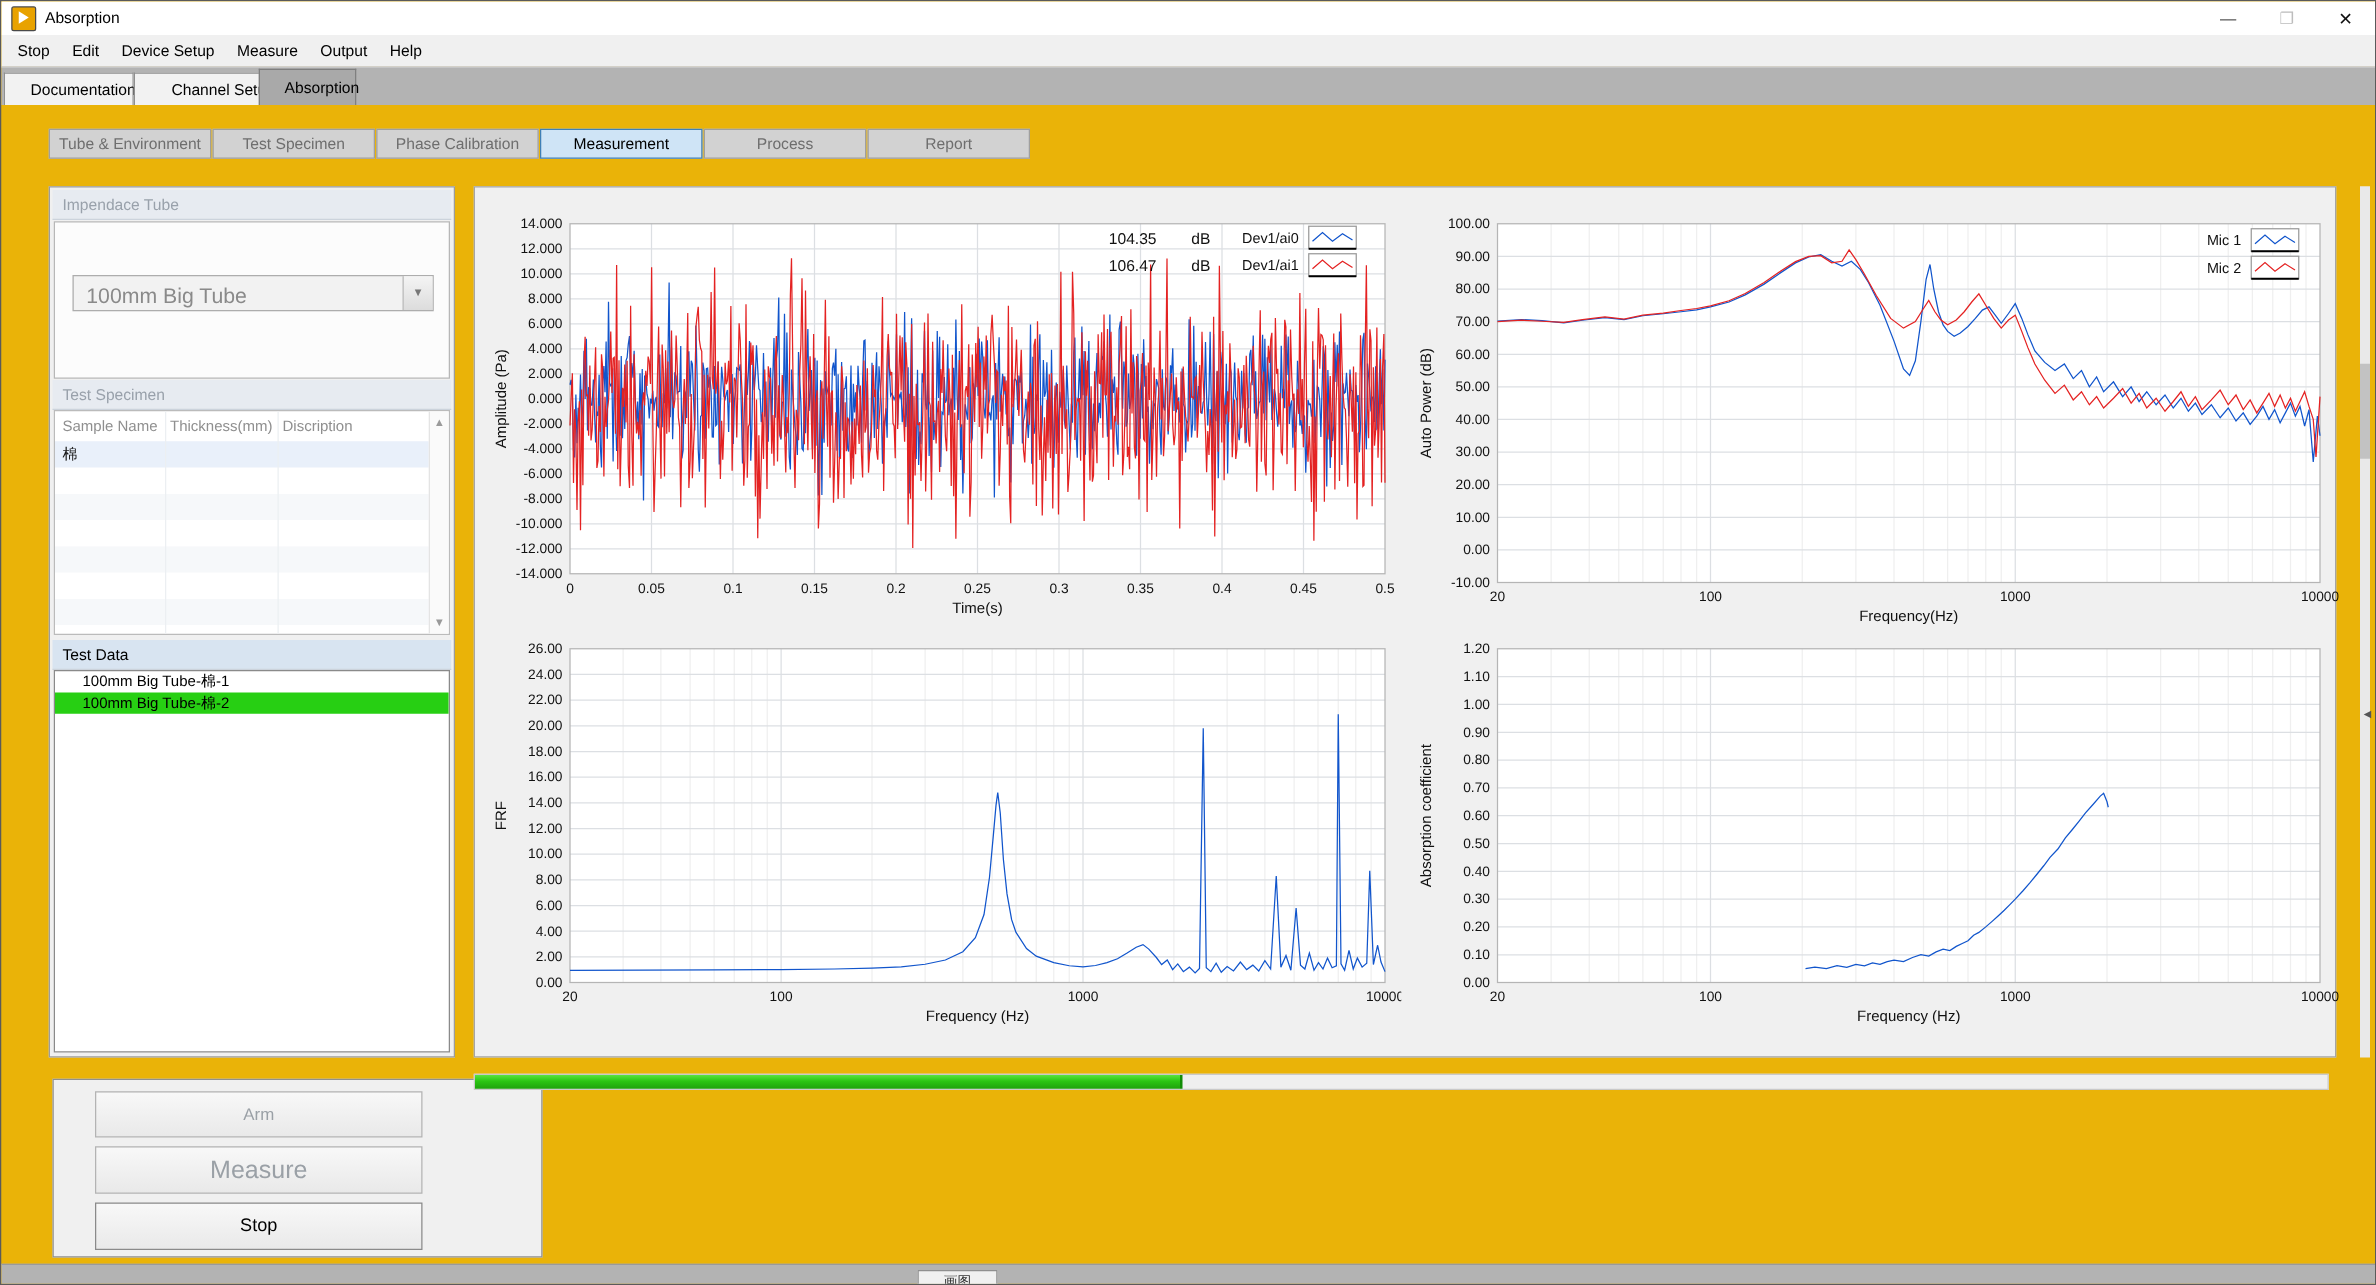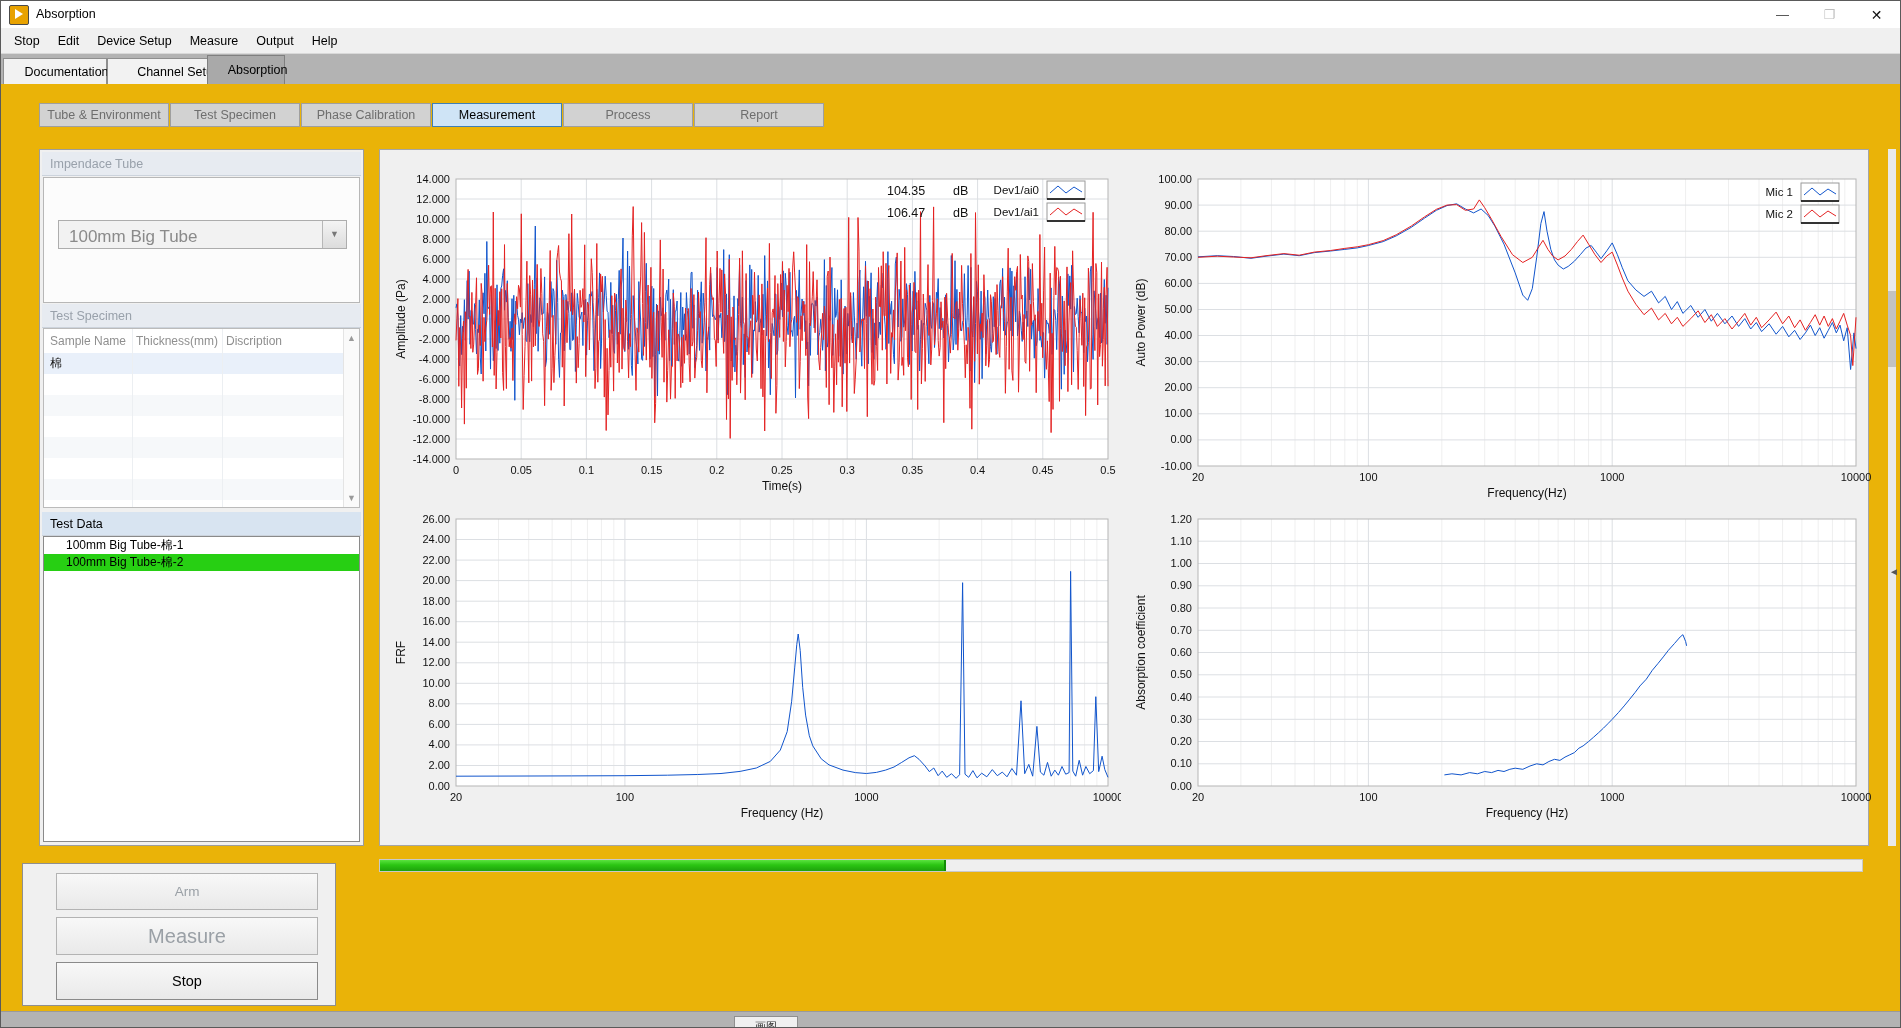--- a/index.html
+++ b/index.html
@@ -46,21 +46,21 @@
   .spec-scroll{position:absolute;right:0;top:0;width:15px;height:100%;background:#fafafa;border-left:1px solid #e4e4e4;}
   .spec-scroll .up,.spec-scroll .dn{position:absolute;left:0;width:15px;text-align:center;font-size:9px;color:#9a9a9a;}
   .spec-scroll .up{top:4px;}
   .spec-scroll .dn{bottom:4px;}
 
   .testdata-list{position:absolute;left:3px;top:386px;width:317px;height:306px;background:#fff;border:1px solid #8a8a8a;box-sizing:border-box;overflow:hidden;}
   .testdata-item{height:17px;font-size:12px;color:#000;padding-left:22px;line-height:17px;white-space:nowrap;}
   .testdata-item.selected{background:#27cf13;}
 
   
-  .buttons-panel{position:absolute;left:21px;top:862px;width:314px;height:143px;background:#f0f0f0;border:1px solid #8f8f8f;box-sizing:border-box;}
+  .buttons-panel{position:absolute;left:41px;top:862px;width:392px;height:143px;background:#f0f0f0;border:1px solid #8f8f8f;box-sizing:border-box;}
   .panel-btn{position:absolute;left:33px;width:262px;background:linear-gradient(#f8f8f8,#e9e9e9);border:1px solid #b3b3b3;display:flex;align-items:center;justify-content:center;box-sizing:border-box;}
   #btn-arm{top:9px;height:37px;color:#9aa0a6;font-size:13.5px;}
   #btn-measure{top:53px;height:38px;color:#9aa0a6;font-size:20px;}
   #btn-stop{top:98px;height:38px;color:#000;font-size:14.5px;border-color:#8a8a8a;}
 
   
   .charts-panel{position:absolute;left:378px;top:148px;width:1490px;height:697px;background:#f0f0f0;border:1px solid #a5a5a5;box-sizing:border-box;}
   .chart{position:absolute;}
   svg text{font-family:"Liberation Sans",sans-serif;}
 

